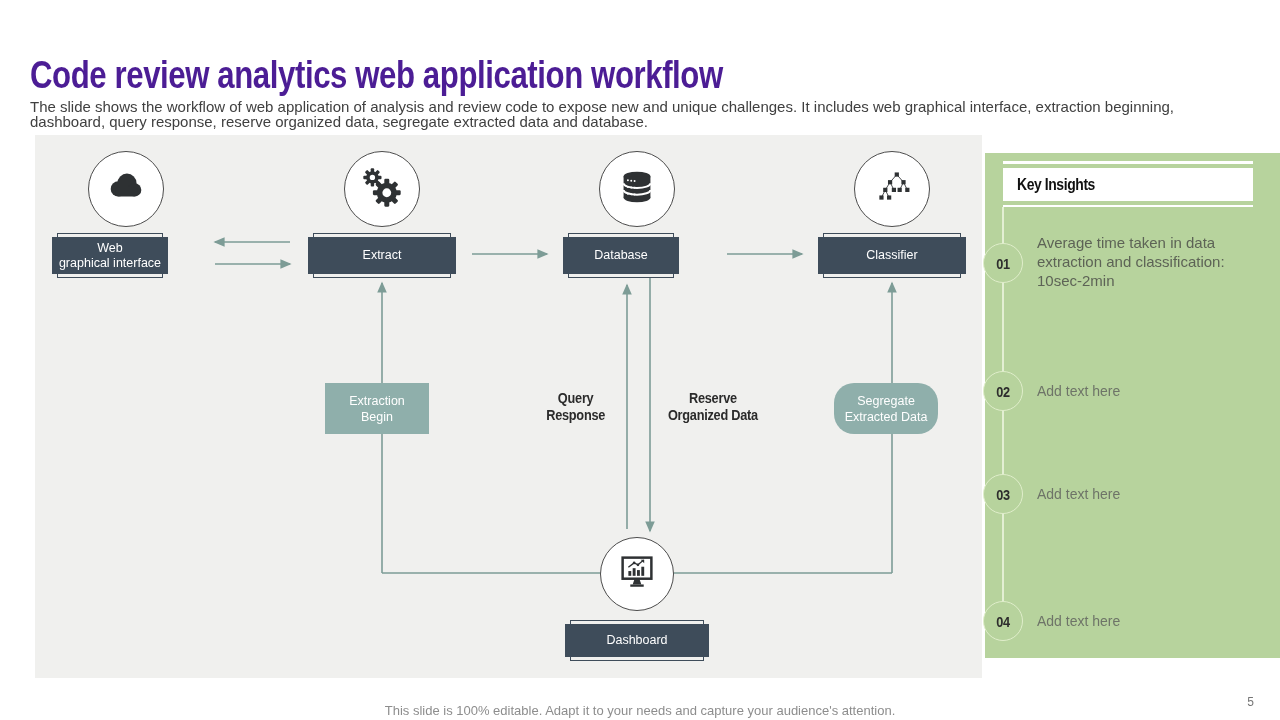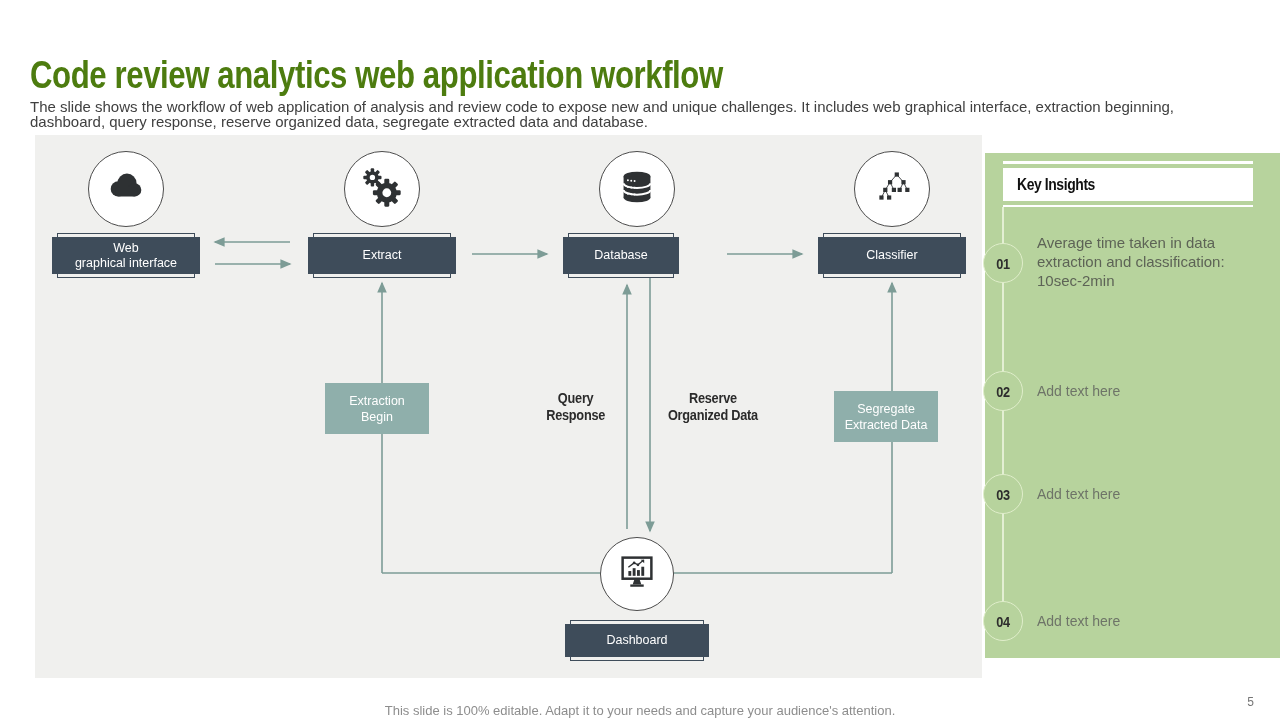--- a/index.html
+++ b/index.html
@@ -5,21 +5,21 @@
   html,body{margin:0;padding:0;}
   body{
     width:1280px;height:720px;position:relative;background:#ffffff;
     font-family:"Liberation Sans", sans-serif;overflow:hidden;
   }
   .condensed{display:inline-block;transform:scaleX(0.82);transform-origin:left center;letter-spacing:-0.5px;}
   .condensed-c{display:inline-block;transform:scaleX(0.85);transform-origin:center;letter-spacing:-0.3px;}
   .preline{white-space:pre-line;}
 
   
-  #slide-title{position:absolute;left:30px;top:26px;font-size:38px;font-weight:bold;color:#4d7c0f;white-space:nowrap;margin-top:28px;}
+  #slide-title{position:absolute;left:30px;top:26px;font-size:38px;font-weight:bold;color:#4c1d95;white-space:nowrap;margin-top:28px;}
   #slide-desc{position:absolute;left:30px;top:85px;width:1205px;font-size:15px;line-height:14.5px;color:#404040;}
 
   
   #diagram{position:absolute;left:35px;top:135px;width:947px;height:543px;background:#f0f0ee;}
   #connectors{position:absolute;left:0;top:0;width:947px;height:543px;}
 
   .node-circle{position:absolute;background:#ffffff;border:1.5px solid #4c4c4c;border-radius:50%;
     display:flex;align-items:center;justify-content:center;box-sizing:border-box;}
   .node-box{position:absolute;background:#3e4c5a;color:#ffffff;display:flex;align-items:center;justify-content:center;
     text-align:center;font-size:12.5px;line-height:15px;}
@@ -80,21 +80,21 @@
       <svg width="46" height="46" viewBox="0 0 48 48">
         <g fill="#2e3133">
           <circle cx="16" cy="26" r="8"></circle>
           <circle cx="25" cy="20" r="10"></circle>
           <circle cx="33" cy="27" r="7"></circle>
           <rect x="13" y="24" width="23" height="10" rx="4"></rect>
         </g>
       </svg>
     </span>
   </div>
-  <div class="node-box preline" style="left:17px;top:102px;width:148px;height:37px;">Web
+  <div class="node-box preline" style="left:17px;top:102px;width:116px;height:37px;">Web
 graphical interface</div>
 
   <div class="node-circle" style="left:309px;top:16px;width:76px;height:76px;">
     <span>
       <svg width="46" height="46" viewBox="0 0 48 48">
         <g fill="#2e3133">
           <g transform="translate(29,30)">
             <rect x="-2.6" y="-14.5" width="5.2" height="29" rx="1.2"></rect>
             <rect x="-2.6" y="-14.5" width="5.2" height="29" rx="1.2" transform="rotate(45)"></rect>
             <rect x="-2.6" y="-14.5" width="5.2" height="29" rx="1.2" transform="rotate(90)"></rect>
@@ -162,21 +162,21 @@
           <rect x="10.8" y="32.8" width="4.4" height="4.4"></rect>
           <rect x="18.8" y="32.8" width="4.4" height="4.4"></rect>
         </g>
       </svg>
     </span>
   </div>
   <div class="node-box" style="left:783px;top:102px;width:148px;height:37px;">Classifier</div>
 
   <div class="process-box preline" style="left:290px;top:248px;">Extraction
 Begin</div>
-  <div class="process-box preline" style="left:799px;top:256px;">Segregate
+  <div class="process-box preline" style="left:799px;top:248px;border-radius:20px;">Segregate
 Extracted Data</div>
 
   <div class="flow-label" style="left:476px;top:254px;"><span class="condensed-c preline">Query
 Response</span></div>
   <div class="flow-label" style="left:613px;top:254px;"><span class="condensed-c preline">Reserve
 Organized Data</span></div>
 
   <div class="node-circle" style="left:565px;top:402px;width:74px;height:74px;">
     <span>
       <svg width="46" height="46" viewBox="0 0 48 48">

